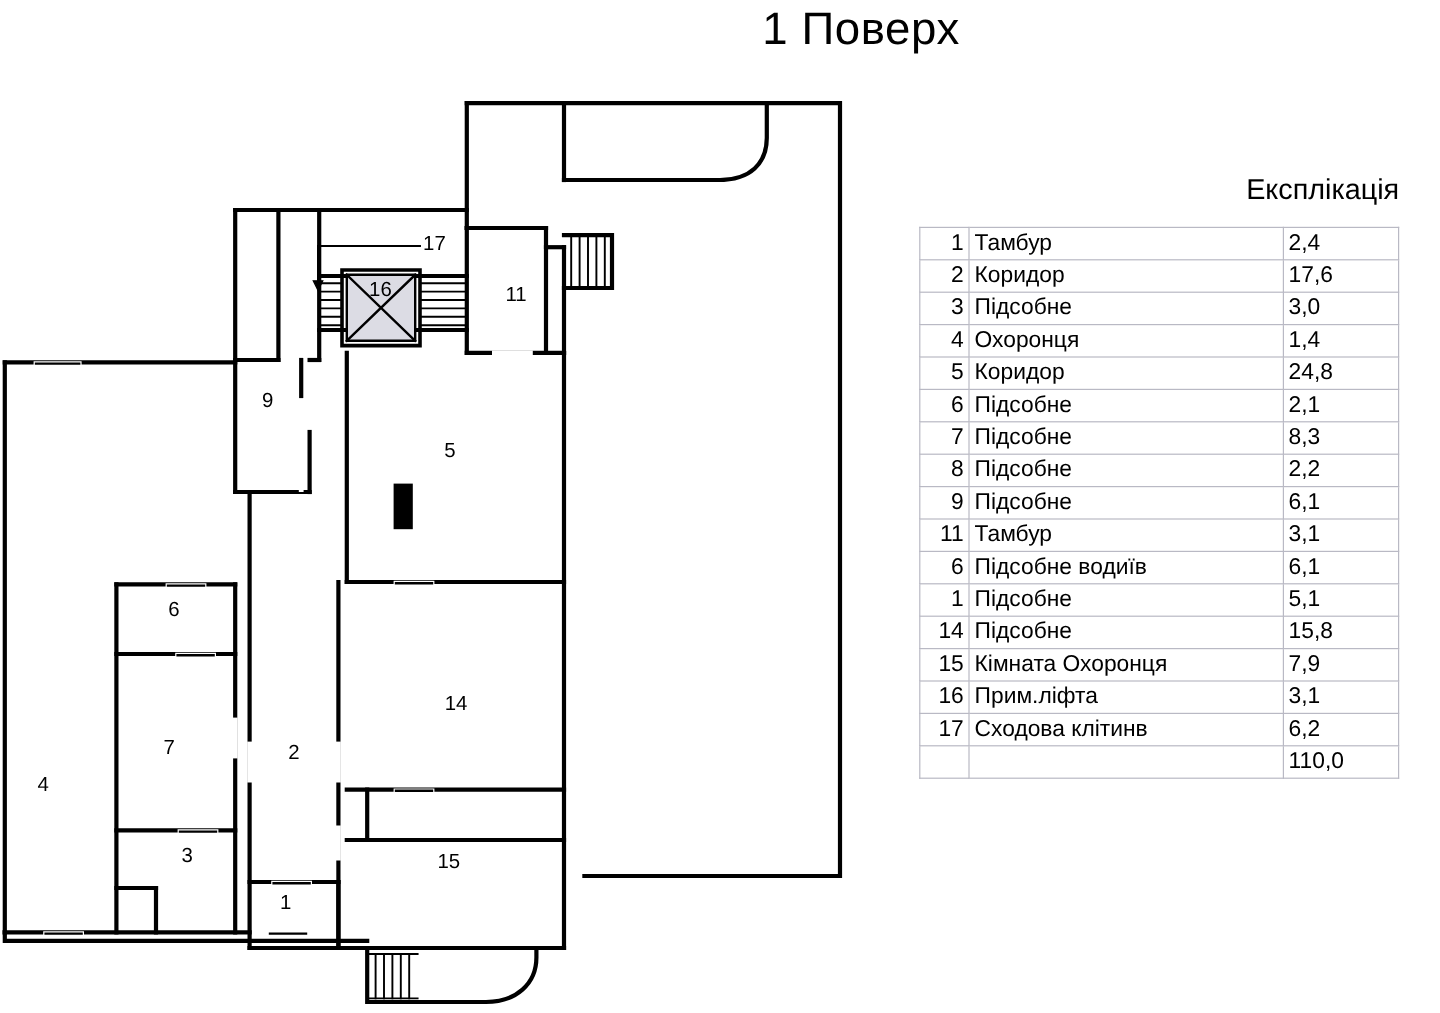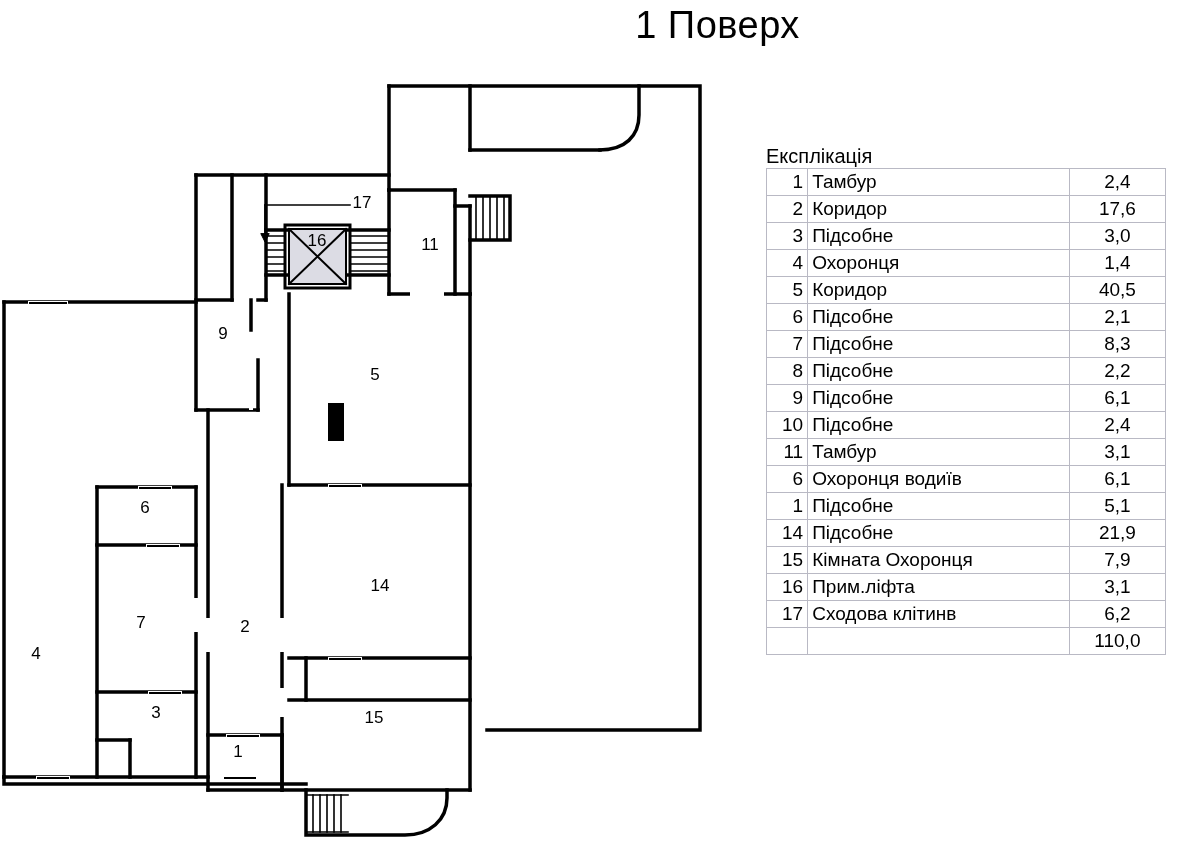--- a/index.html
+++ b/index.html
@@ -39,22 +39,23 @@
     text-anchor: middle;
     dominant-baseline: middle;
   }
   #legend {
     position: absolute;
     left: 766px;
     top: 145px;
     width: 420px;
   }
   #legend-title {
-    text-align: left;
-    font-size: 20px;
+    text-align: right;
+    font-size: 24px;
+    margin-bottom: 16px;
     width: 400px;
   }
   table.exp {
     border-collapse: collapse;
     font-size: 19px;
     width: 400px;
   }
   table.exp td {
     border: 1px solid #b9b9c4;
     padding: 1px 4px;
@@ -70,21 +71,21 @@
     border-left: none;
   }
   td.c-name {
     width: 268px;
     text-align: left;
     padding-left: 10px;
     margin-top: 35px;
   }
   td.c-area {
     width: 94px;
-    text-align: center;
+    text-align: left;
     padding-left: 14px;
     border-right: none;
     border-radius: 11px;
   }
   tr.total td.c-idx, tr.total td.c-name {
     border-bottom: 1px solid #b9b9c4;
   }
 </style>
 </head>
 <body>
@@ -236,66 +237,61 @@
           <td class="c-area">3,0</td>
         </tr>
       <tr>
           <td class="c-idx">4</td>
           <td class="c-name">Охоронця</td>
           <td class="c-area">1,4</td>
         </tr>
       <tr>
           <td class="c-idx">5</td>
           <td class="c-name">Коридор</td>
-          <td class="c-area">40,5</td>
+          <td class="c-area">24,8</td>
         </tr>
       <tr>
           <td class="c-idx">6</td>
           <td class="c-name">Підсобне</td>
           <td class="c-area">2,1</td>
         </tr>
       <tr>
           <td class="c-idx">7</td>
           <td class="c-name">Підсобне</td>
           <td class="c-area">8,3</td>
         </tr>
       <tr>
           <td class="c-idx">8</td>
           <td class="c-name">Підсобне</td>
           <td class="c-area">2,2</td>
         </tr>
       <tr>
           <td class="c-idx">9</td>
           <td class="c-name">Підсобне</td>
           <td class="c-area">6,1</td>
-        </tr>
-      <tr>
-          <td class="c-idx">10</td>
-          <td class="c-name">Підсобне</td>
-          <td class="c-area">2,4</td>
         </tr>
       <tr>
           <td class="c-idx">11</td>
           <td class="c-name">Тамбур</td>
           <td class="c-area">3,1</td>
         </tr>
       <tr>
           <td class="c-idx">6</td>
-          <td class="c-name">Охоронця водиїв</td>
+          <td class="c-name">Підсобне водиїв</td>
           <td class="c-area">6,1</td>
         </tr>
       <tr>
           <td class="c-idx">1</td>
           <td class="c-name">Підсобне</td>
           <td class="c-area">5,1</td>
         </tr>
       <tr>
           <td class="c-idx">14</td>
           <td class="c-name">Підсобне</td>
-          <td class="c-area">21,9</td>
+          <td class="c-area">15,8</td>
         </tr>
       <tr>
           <td class="c-idx">15</td>
           <td class="c-name">Кімната Охоронця</td>
           <td class="c-area">7,9</td>
         </tr>
       <tr>
           <td class="c-idx">16</td>
           <td class="c-name">Прим.ліфта</td>
           <td class="c-area">3,1</td>

